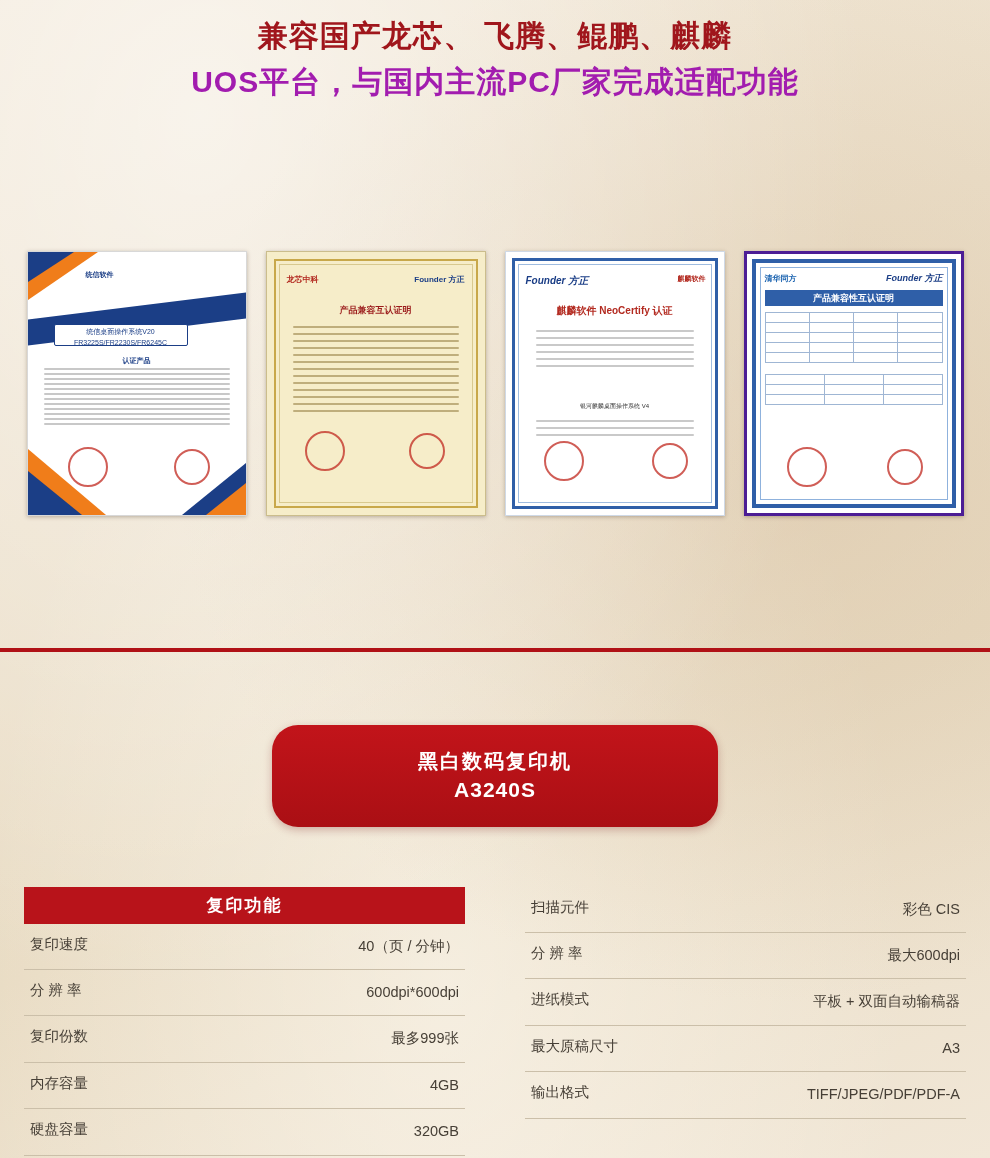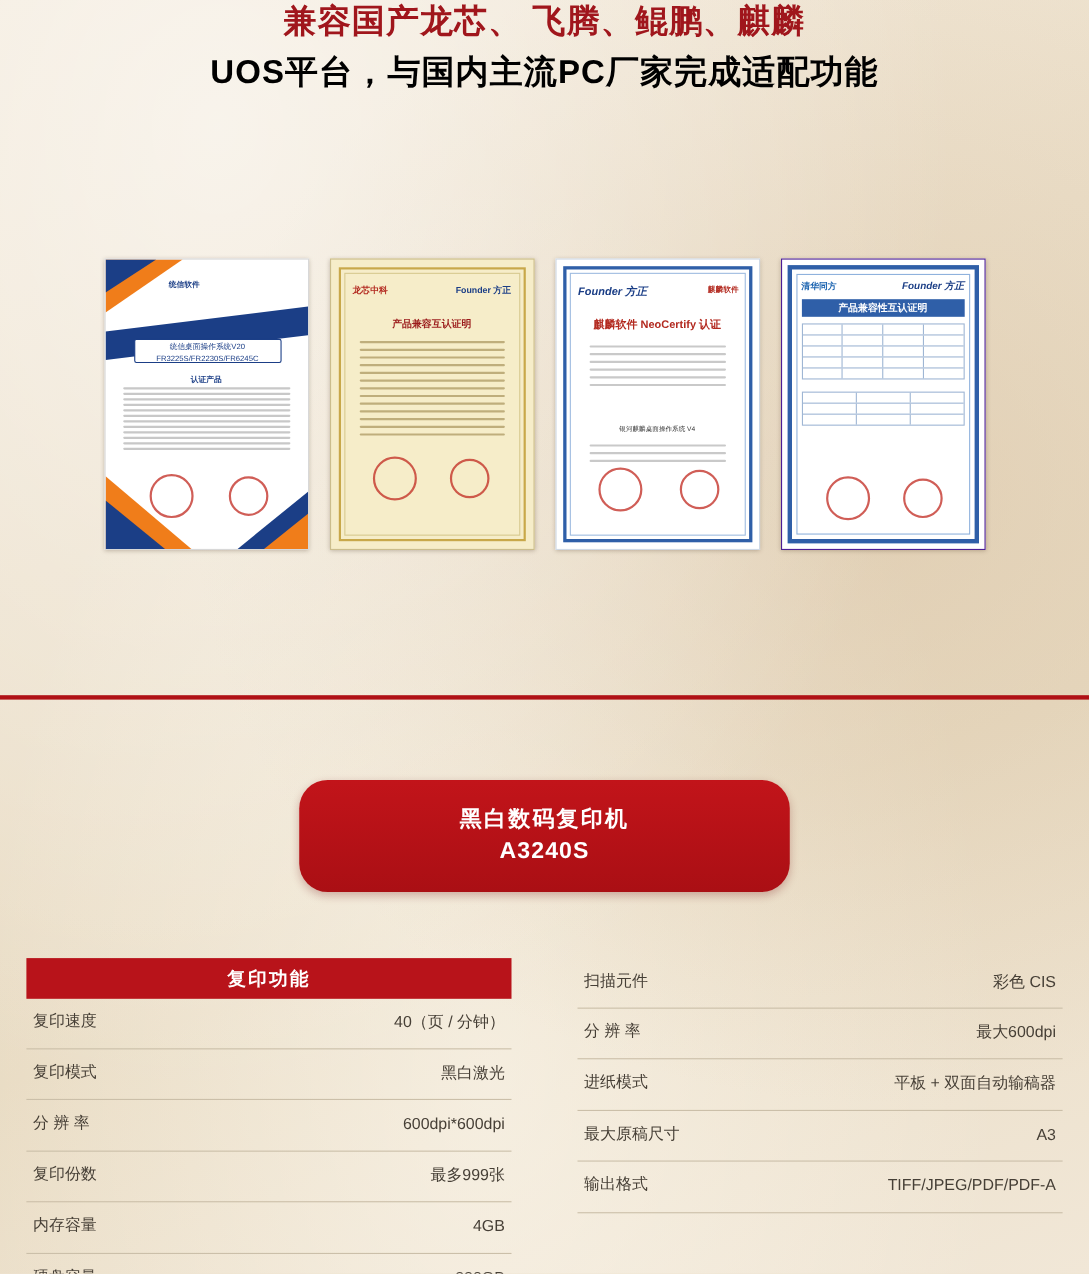--- a/index.html
+++ b/index.html
@@ -18,41 +18,41 @@
       radial-gradient(ellipse at 80% 40%, rgba(214,190,158,.45), rgba(255,255,255,0) 55%),
       radial-gradient(ellipse at 45% 85%, rgba(255,252,245,.5), rgba(255,255,255,0) 60%),
       linear-gradient(160deg,#f2e8d8 0%,#ece0cb 35%,#e9dcc4 65%,#f1e7d7 100%);
     z-index:0;
   }
   .wrap{position:relative;z-index:1;}
 
   
   .headline{
     text-align:center;
-    padding-top:0;
+    padding-top:16px;
   }
   .headline .line1{
     font-size:30px;font-weight:bold;color:#a0161c;
     letter-spacing:1px;line-height:1.35;
     margin:0;padding-top:0px;
     height:34px;overflow:hidden;
   }
   .headline .line2{
-    font-size:30px;font-weight:bold;color:#000000;
+    font-size:30px;font-weight:bold;color:#a21caf;
     letter-spacing:1px;line-height:1.35;
     margin:0;padding-top:12px;
   }
 
   
   .certs{
     display:flex;justify-content:center;gap:19px;
     margin-top:148px;
   }
   .cert{
-    width:186px;height:265px;
+    width:220px;height:265px;
     box-sizing:border-box;
     position:relative;
     box-shadow:0 1px 4px rgba(80,60,40,.35);
     overflow:hidden;
     background:#fff;
   }
   .cert .c-inner{position:absolute;inset:0;}
 
   
   .c1{background:#ffffff;border:1px solid #d8d8d8;}
@@ -84,21 +84,21 @@
   .c3{background:#ffffff;border:1px solid #cfd9e6;}
   .c3 .frame{position:absolute;inset:6px;border:3px solid #2f5fa8;}
   .c3 .frame2{position:absolute;inset:12px;border:1px solid #9fbce0;}
   .c3 .brand{position:absolute;top:22px;left:20px;font-size:10px;color:#1b3e86;font-weight:bold;font-style:italic;}
   .c3 .brandR{position:absolute;top:22px;right:18px;font-size:7px;color:#b32a20;font-weight:bold;text-align:right;}
   .c3 .title{position:absolute;top:52px;left:0;right:0;text-align:center;font-size:10px;color:#b32a20;font-weight:bold;}
   .c3 .lines{position:absolute;top:78px;left:30px;right:30px;}
   .c3 .lines i{display:block;height:2px;background:#c9c9c9;margin-bottom:5px;border-radius:1px;}
 
   
-  .c4{background:#ffffff;border:1px solid #4c1d95;}
+  .c4{background:#ffffff;border:3px solid #4c1d95;}
   .c4 .frame{position:absolute;inset:5px;border:4px solid #2f5fa8;}
   .c4 .frame2{position:absolute;inset:13px;border:1px solid #8fb2dd;}
   .c4 .hdr{position:absolute;top:18px;left:18px;right:18px;display:flex;justify-content:space-between;align-items:center;}
   .c4 .hdr .l{font-size:8px;color:#1b63b0;font-weight:bold;}
   .c4 .hdr .r{font-size:9px;color:#1b3e86;font-weight:bold;font-style:italic;}
   .c4 .titlebar{position:absolute;top:36px;left:18px;right:18px;height:16px;background:#2f5fa8;color:#fff;
       font-size:9px;text-align:center;line-height:16px;font-weight:bold;}
   .c4 .tbl{position:absolute;top:58px;left:18px;right:18px;border:1px solid #9fb6d4;}
   .c4 .tbl .tr{display:flex;border-bottom:1px solid #9fb6d4;}
   .c4 .tbl .tr:last-child{border-bottom:none;}
@@ -327,26 +327,20 @@
     <div class="spec-col">
       <div class="spec-head">复印功能</div>
       <div id="copy-rows">
           <div class="spec-row">
             <div class="k">复印速度</div>
             <div class="v">
               <span>40（页 / 分钟）</span>
             </div>
           </div>
           <div class="spec-row">
-            <div class="k">复印模式</div>
-            <div class="v">
-              <span>黑白激光</span>
-            </div>
-          </div>
-          <div class="spec-row">
             <div class="k">分 辨 率</div>
             <div class="v">
               <span>600dpi*600dpi</span>
             </div>
           </div>
           <div class="spec-row">
             <div class="k">复印份数</div>
             <div class="v">
               <span>最多999张</span>
             </div>

